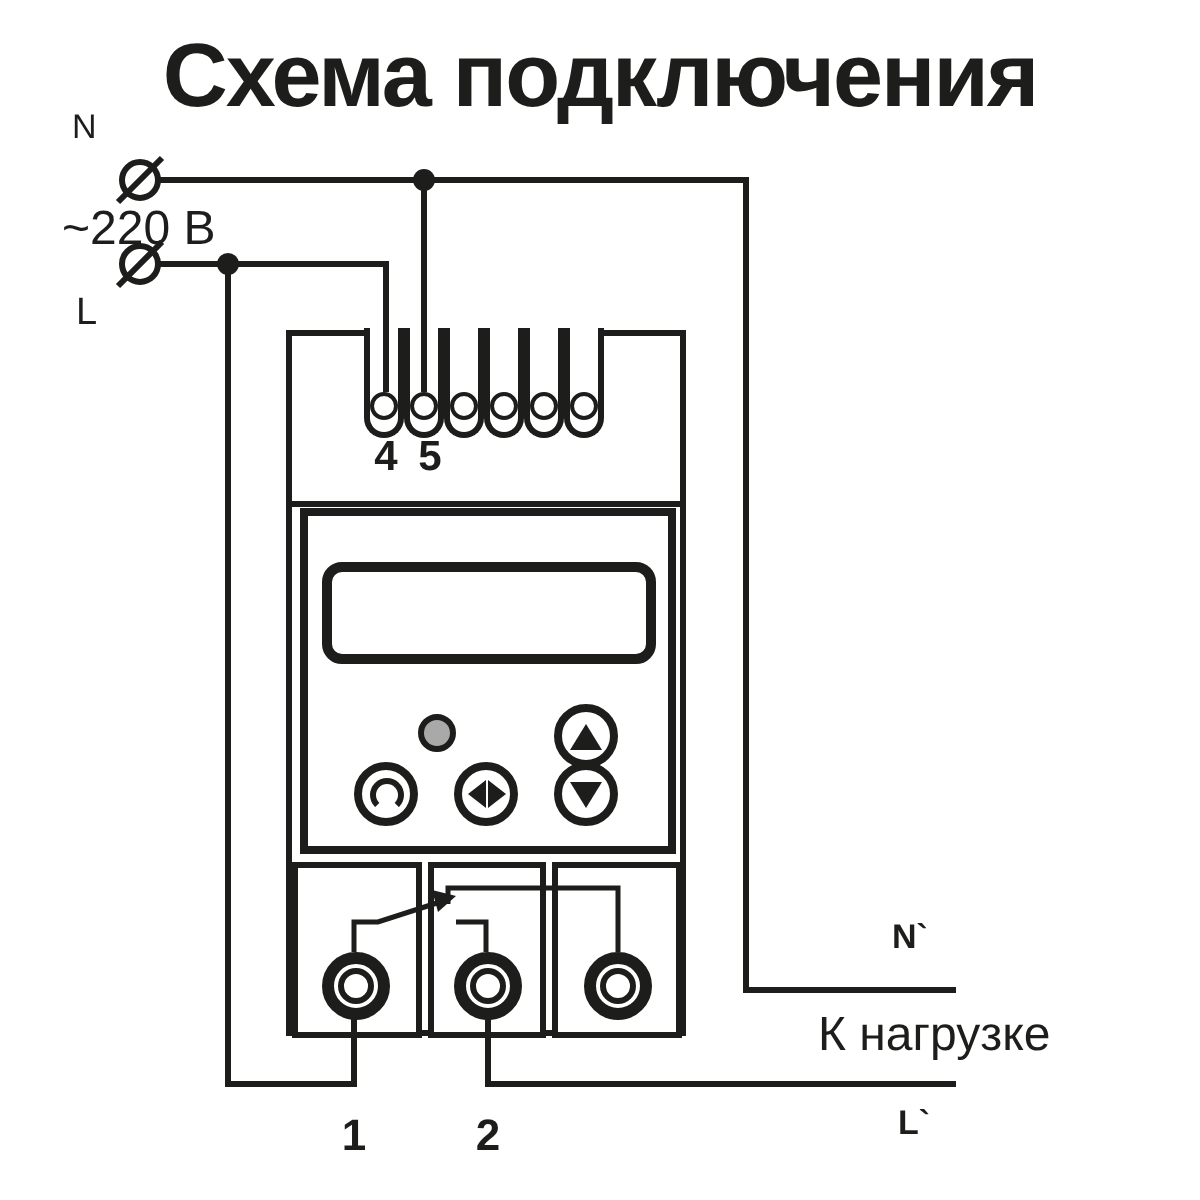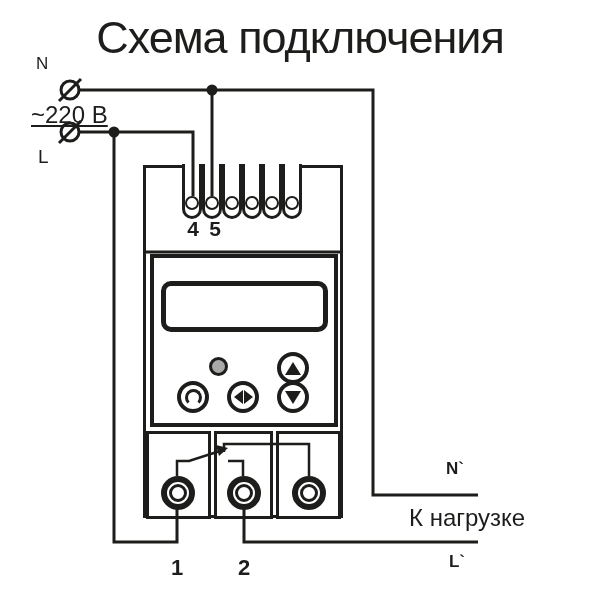--- a/index.html
+++ b/index.html
@@ -1,23 +1,23 @@
 <!DOCTYPE html>
 <html><head>
 <meta charset="utf-8">
 <style>
   html,body{margin:0;padding:0;}
   body{width:600px;height:600px;background:#ffffff;position:relative;overflow:hidden;
        font-family:"Liberation Sans", sans-serif;color:#1d1d1b;}
   .abs{position:absolute;}
   
-  .title{left:0;top:12px;width:600px;text-align:center;font-size:45px;font-weight:normal;letter-spacing:-1px;}
+  .title{left:0;top:12px;width:600px;text-align:center;font-size:45px;font-weight:bold;letter-spacing:-1px;}
   .lbl{white-space:nowrap;}
   .lbl-n{left:36px;top:54px;font-size:17px;}
-  .lbl-v{left:31px;top:101px;font-size:24px;text-decoration:underline;}
+  .lbl-v{left:31px;top:101px;font-size:24px;}
   .lbl-l{left:38px;top:146px;font-size:19px;}
   .lbl-t4{left:183px;top:217px;width:20px;text-align:center;font-size:21px;font-weight:bold;}
   .lbl-t5{left:205px;top:217px;width:20px;text-align:center;font-size:21px;font-weight:bold;}
   .lbl-t1{left:167px;top:555px;width:20px;text-align:center;font-size:22px;font-weight:bold;}
   .lbl-t2{left:234px;top:555px;width:20px;text-align:center;font-size:22px;font-weight:bold;}
   .lbl-on{left:433px;top:459px;width:44px;text-align:center;font-size:17px;font-weight:bold;}
   .lbl-load{left:372px;top:504px;font-size:24px;margin-left:37px;}
   .lbl-ol{left:435px;top:552px;width:44px;text-align:center;font-size:17px;font-weight:bold;}
   
   .device{left:143px;top:165px;width:200px;height:353px;border:3px solid #1d1d1b;box-sizing:border-box;background:#fff;}

